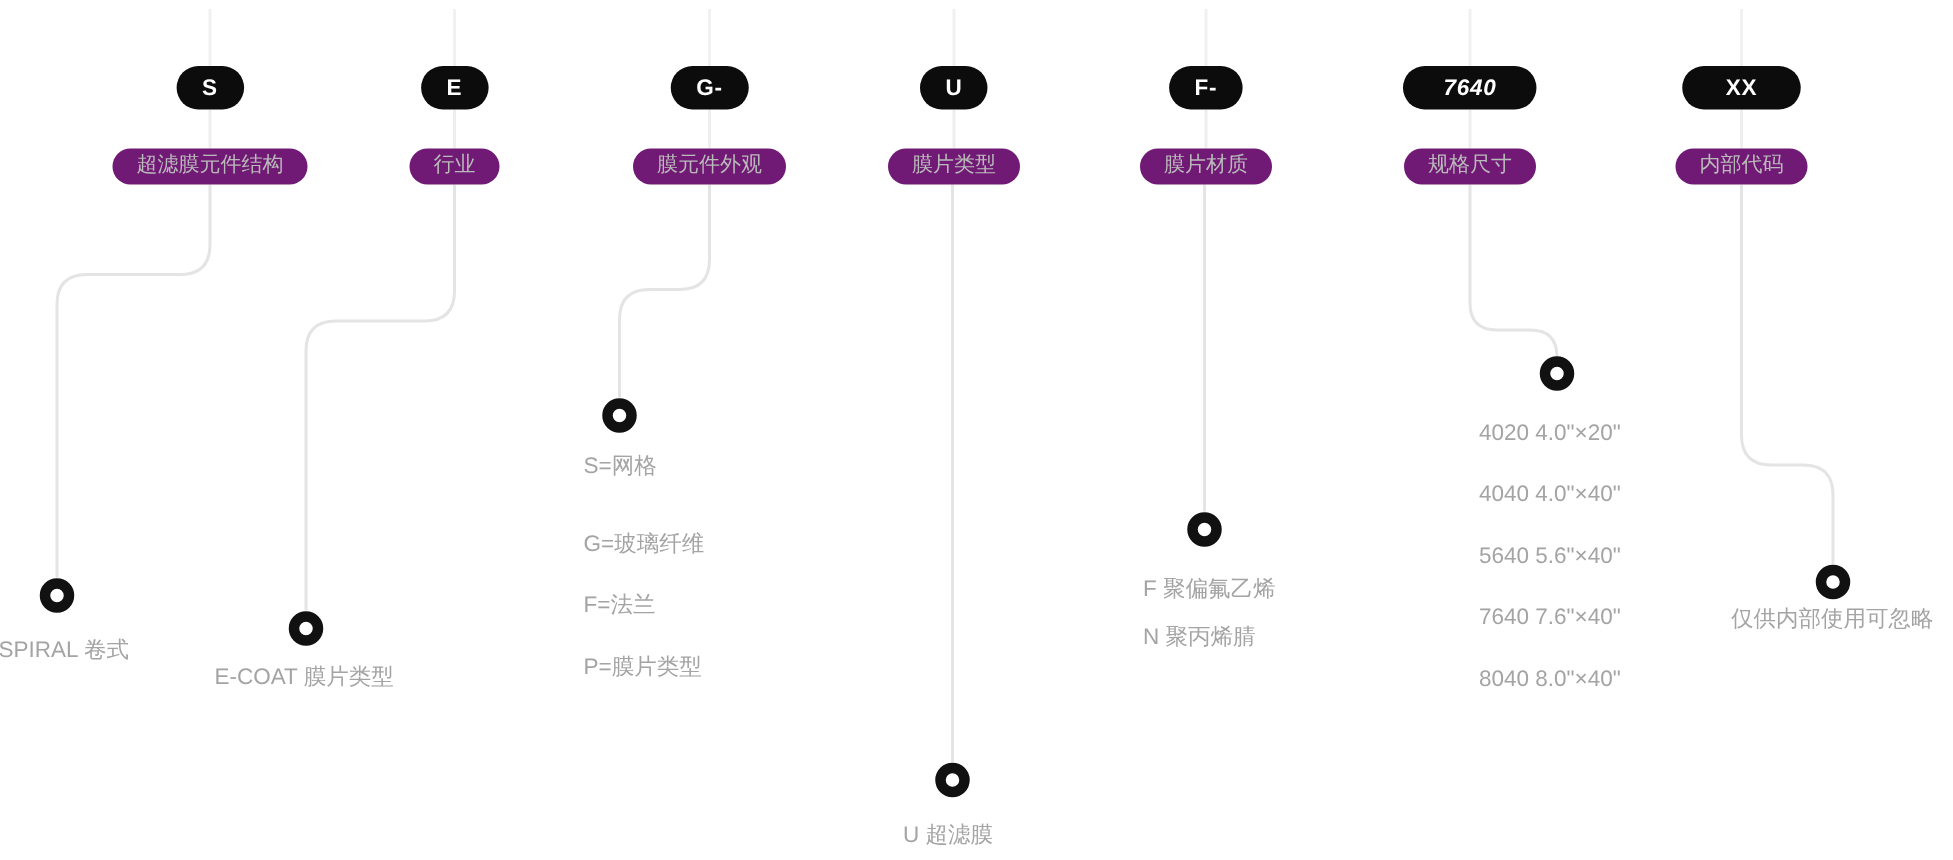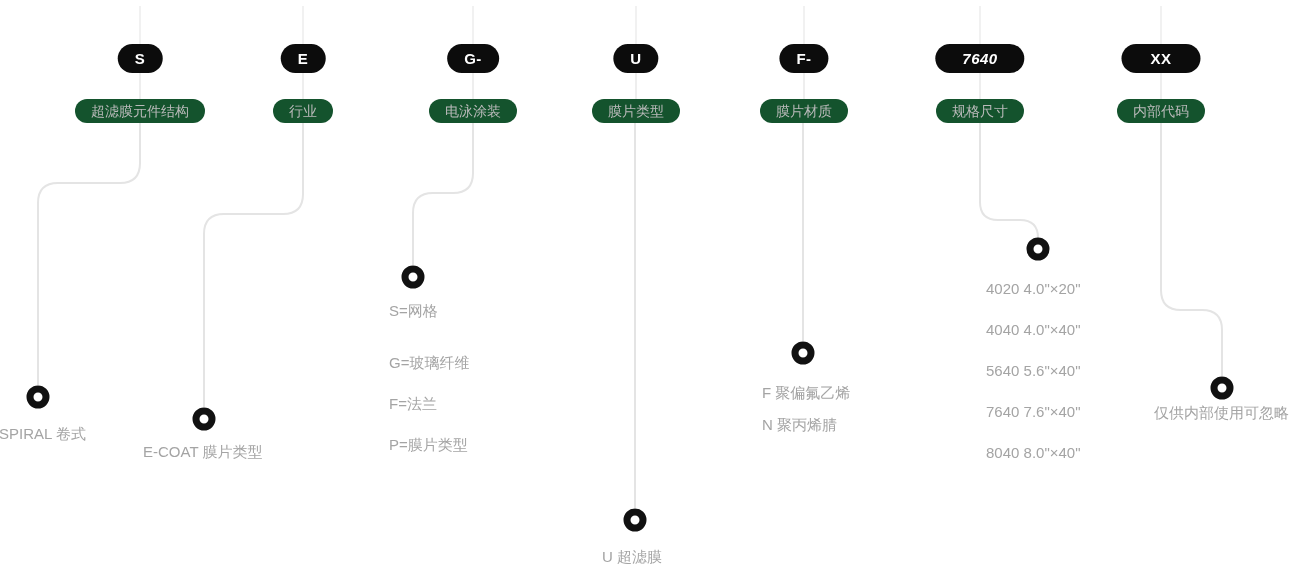--- a/index.html
+++ b/index.html
@@ -31,29 +31,30 @@
     letter-spacing: 0.5px;
     white-space: nowrap;
     z-index: 2;
   }
   .badge.wide   { padding: 0 27px; font-style: italic; }
   .badge.wide2  { padding: 0 29px; text-align: right; }
   .pill {
     position: absolute;
     top: 99px;
     transform: translateX(-50%);
-    background: #14532d;
+    background: #701a75;
     color: #bababa;
     height: 24px;
     line-height: 24px;
     border-radius: 12px;
     padding: 0 16px;
     font-size: 14px;
     white-space: nowrap;
     z-index: 2;
+    font-family: Liberation Serif, serif;
   }
   .item {
     position: absolute;
     color: #a4a4a4;
     font-size: 15px;
     line-height: 18px;
     white-space: nowrap;
     z-index: 2;
   }
 </style>
@@ -88,21 +89,21 @@
   <div class="badge" style="left:140px">S</div>
   <div class="badge" style="left:303px">E</div>
   <div class="badge" style="left:473px">G-</div>
   <div class="badge" style="left:636px">U</div>
   <div class="badge" style="left:804px">F-</div>
   <div class="badge wide" style="left:980px">7640</div>
   <div class="badge wide2" style="left:1161px">XX</div>
 
   <div class="pill" style="left:140px">超滤膜元件结构</div>
   <div class="pill" style="left:303px">行业</div>
-  <div class="pill" style="left:473px">电泳涂装</div>
+  <div class="pill" style="left:473px">膜元件外观</div>
   <div class="pill" style="left:636px">膜片类型</div>
   <div class="pill" style="left:804px">膜片材质</div>
   <div class="pill" style="left:980px">规格尺寸</div>
   <div class="pill" style="left:1161px">内部代码</div>
 
   <div class="item" style="left:-1px;   top:425px">SPIRAL 卷式</div>
 
   <div class="item" style="left:143px;  top:443px">E-COAT 膜片类型</div>
 
   <div class="item" style="left:389px;  top:302px">S=网格</div>

